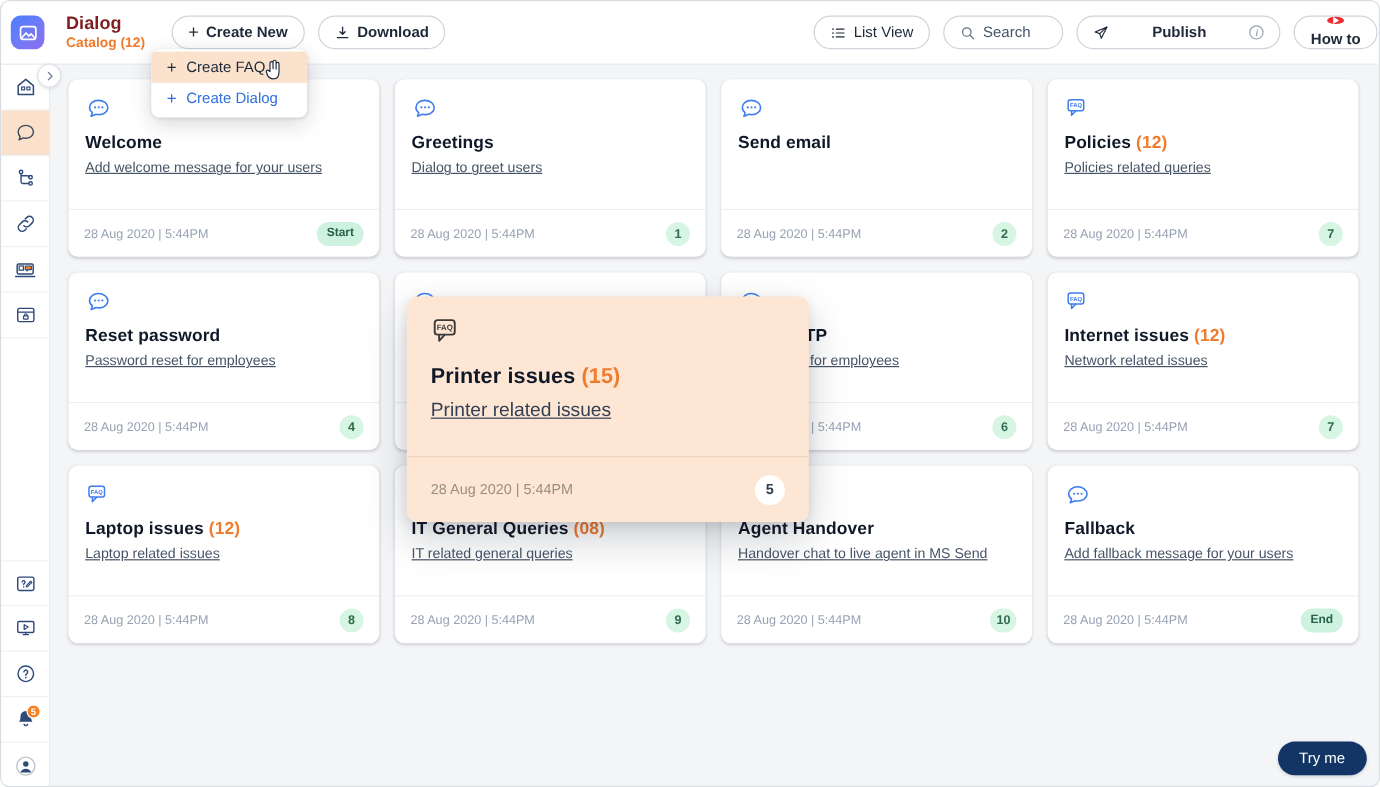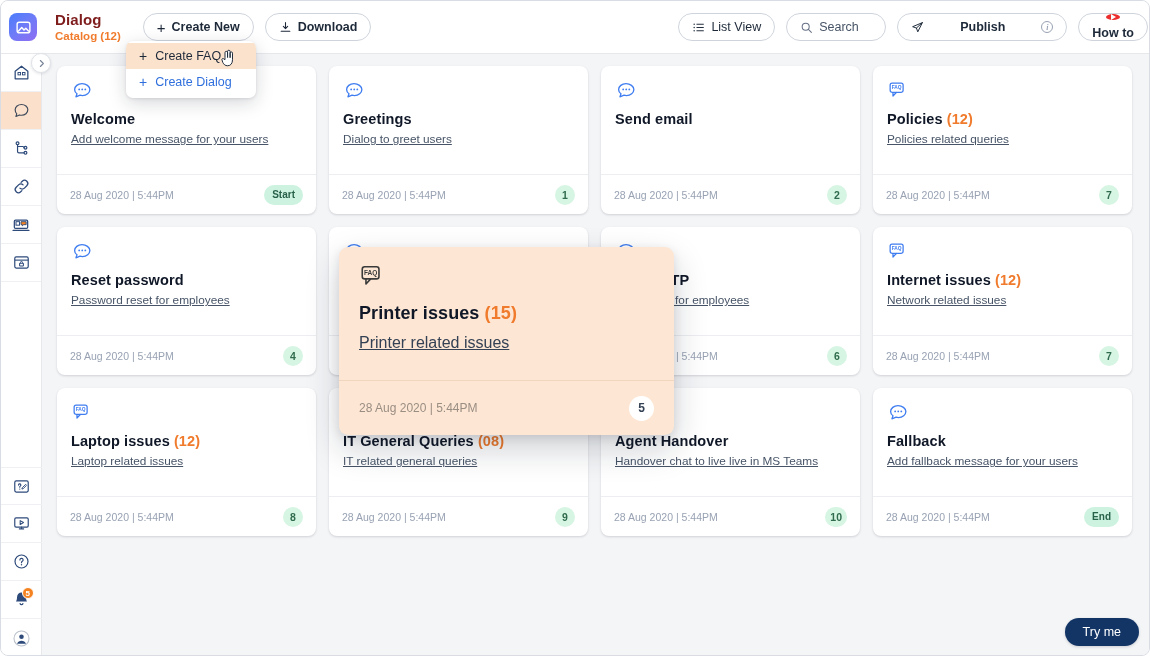--- a/index.html
+++ b/index.html
@@ -535,21 +535,21 @@
         </div>
         <div class="card">
           <div class="card-body">
             <div class="card-icon"><svg width="22" height="22" viewBox="0 0 28 28" fill="none">
       <path d="M24 12.2c0 4.2-4.2 7.6-9.4 7.6-1.1 0-2.1-.15-3.1-.43l-5.2 2.1 1.3-3.9C5.5 16.2 4.6 14.3 4.6 12.2 4.6 8 8.8 4.6 14 4.6S24 8 24 12.2z" stroke="#3f7df0" stroke-width="1.7" stroke-linejoin="round"></path>
       <circle cx="10.4" cy="12" r="1.15" fill="#3f7df0"></circle>
                 <circle cx="14.3" cy="12" r="1.15" fill="#3f7df0"></circle>
                 <circle cx="18.2" cy="12" r="1.15" fill="#3f7df0"></circle>
     </svg></div>
             <div class="card-title"><span>Agent Handover</span></div>
-            <div class="card-desc">Handover chat to live live in MS Teams</div>
+            <div class="card-desc">Handover chat to live agent in MS Send</div>
           </div>
           <div class="card-foot">
             <span class="card-date">28 Aug 2020 | 5:44PM</span>
             <span class="badge-num">10</span>
           </div>
         </div>
         <div class="card">
           <div class="card-body">
             <div class="card-icon"><svg width="22" height="22" viewBox="0 0 28 28" fill="none">
       <path d="M24 12.2c0 4.2-4.2 7.6-9.4 7.6-1.1 0-2.1-.15-3.1-.43l-5.2 2.1 1.3-3.9C5.5 16.2 4.6 14.3 4.6 12.2 4.6 8 8.8 4.6 14 4.6S24 8 24 12.2z" stroke="#3f7df0" stroke-width="1.7" stroke-linejoin="round"></path>

